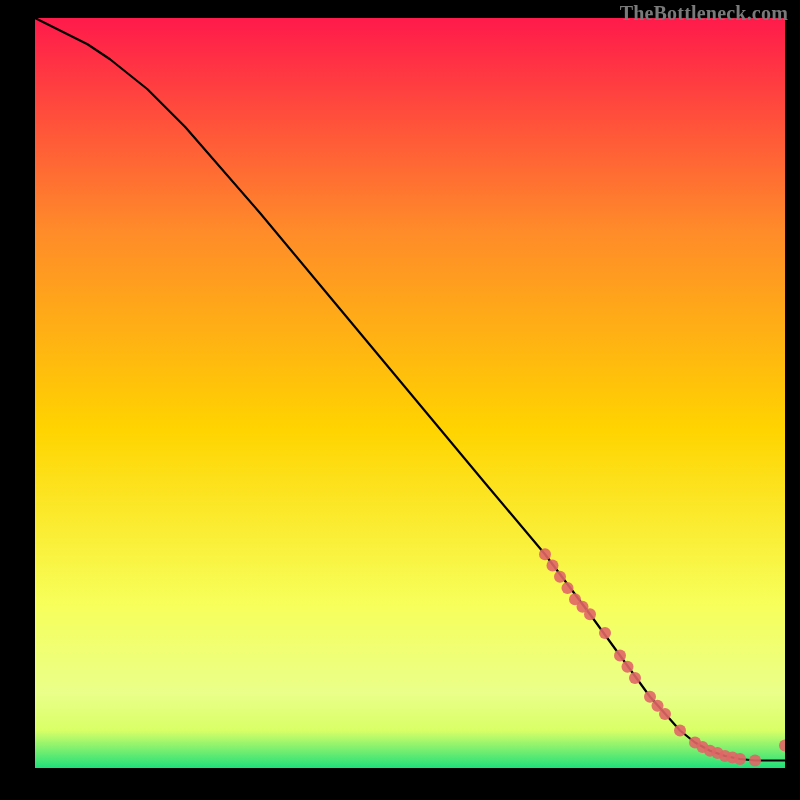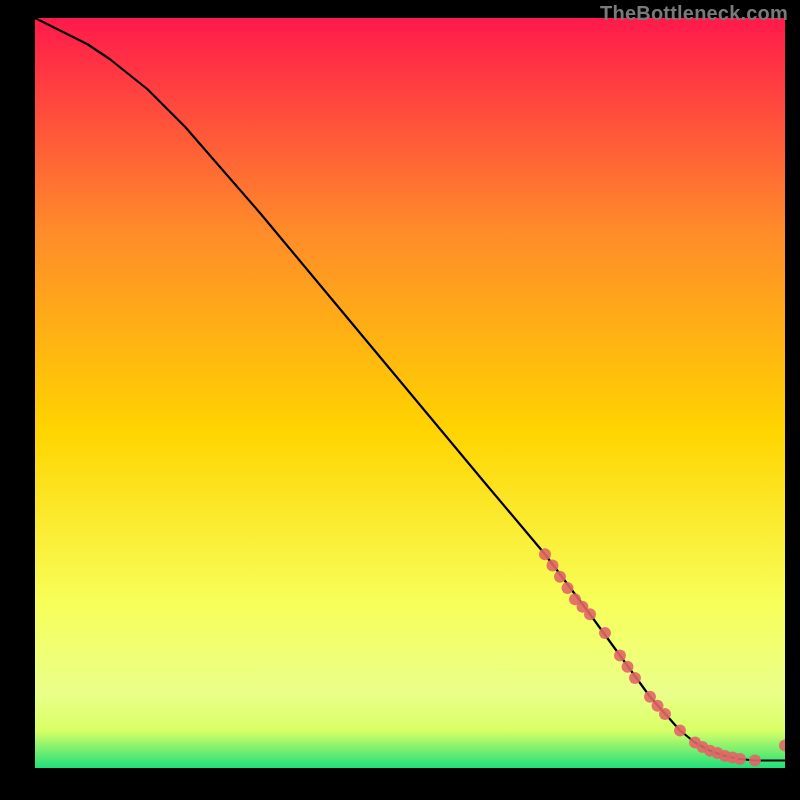--- a/index.html
+++ b/index.html
@@ -9,20 +9,21 @@
     height: 800px;
     background: #000;
     overflow: hidden;
     font-family: Arial, Helvetica, sans-serif;
   }
   .stage {
     position: relative;
     width: 800px;
     height: 800px;
     background: #000;
+    font-family: Liberation Serif, serif;
   }
   .plot {
     position: absolute;
     left: 35px;
     top: 18px;
     width: 750px;
     height: 750px;
   }
   .plot svg {
     display: block;

